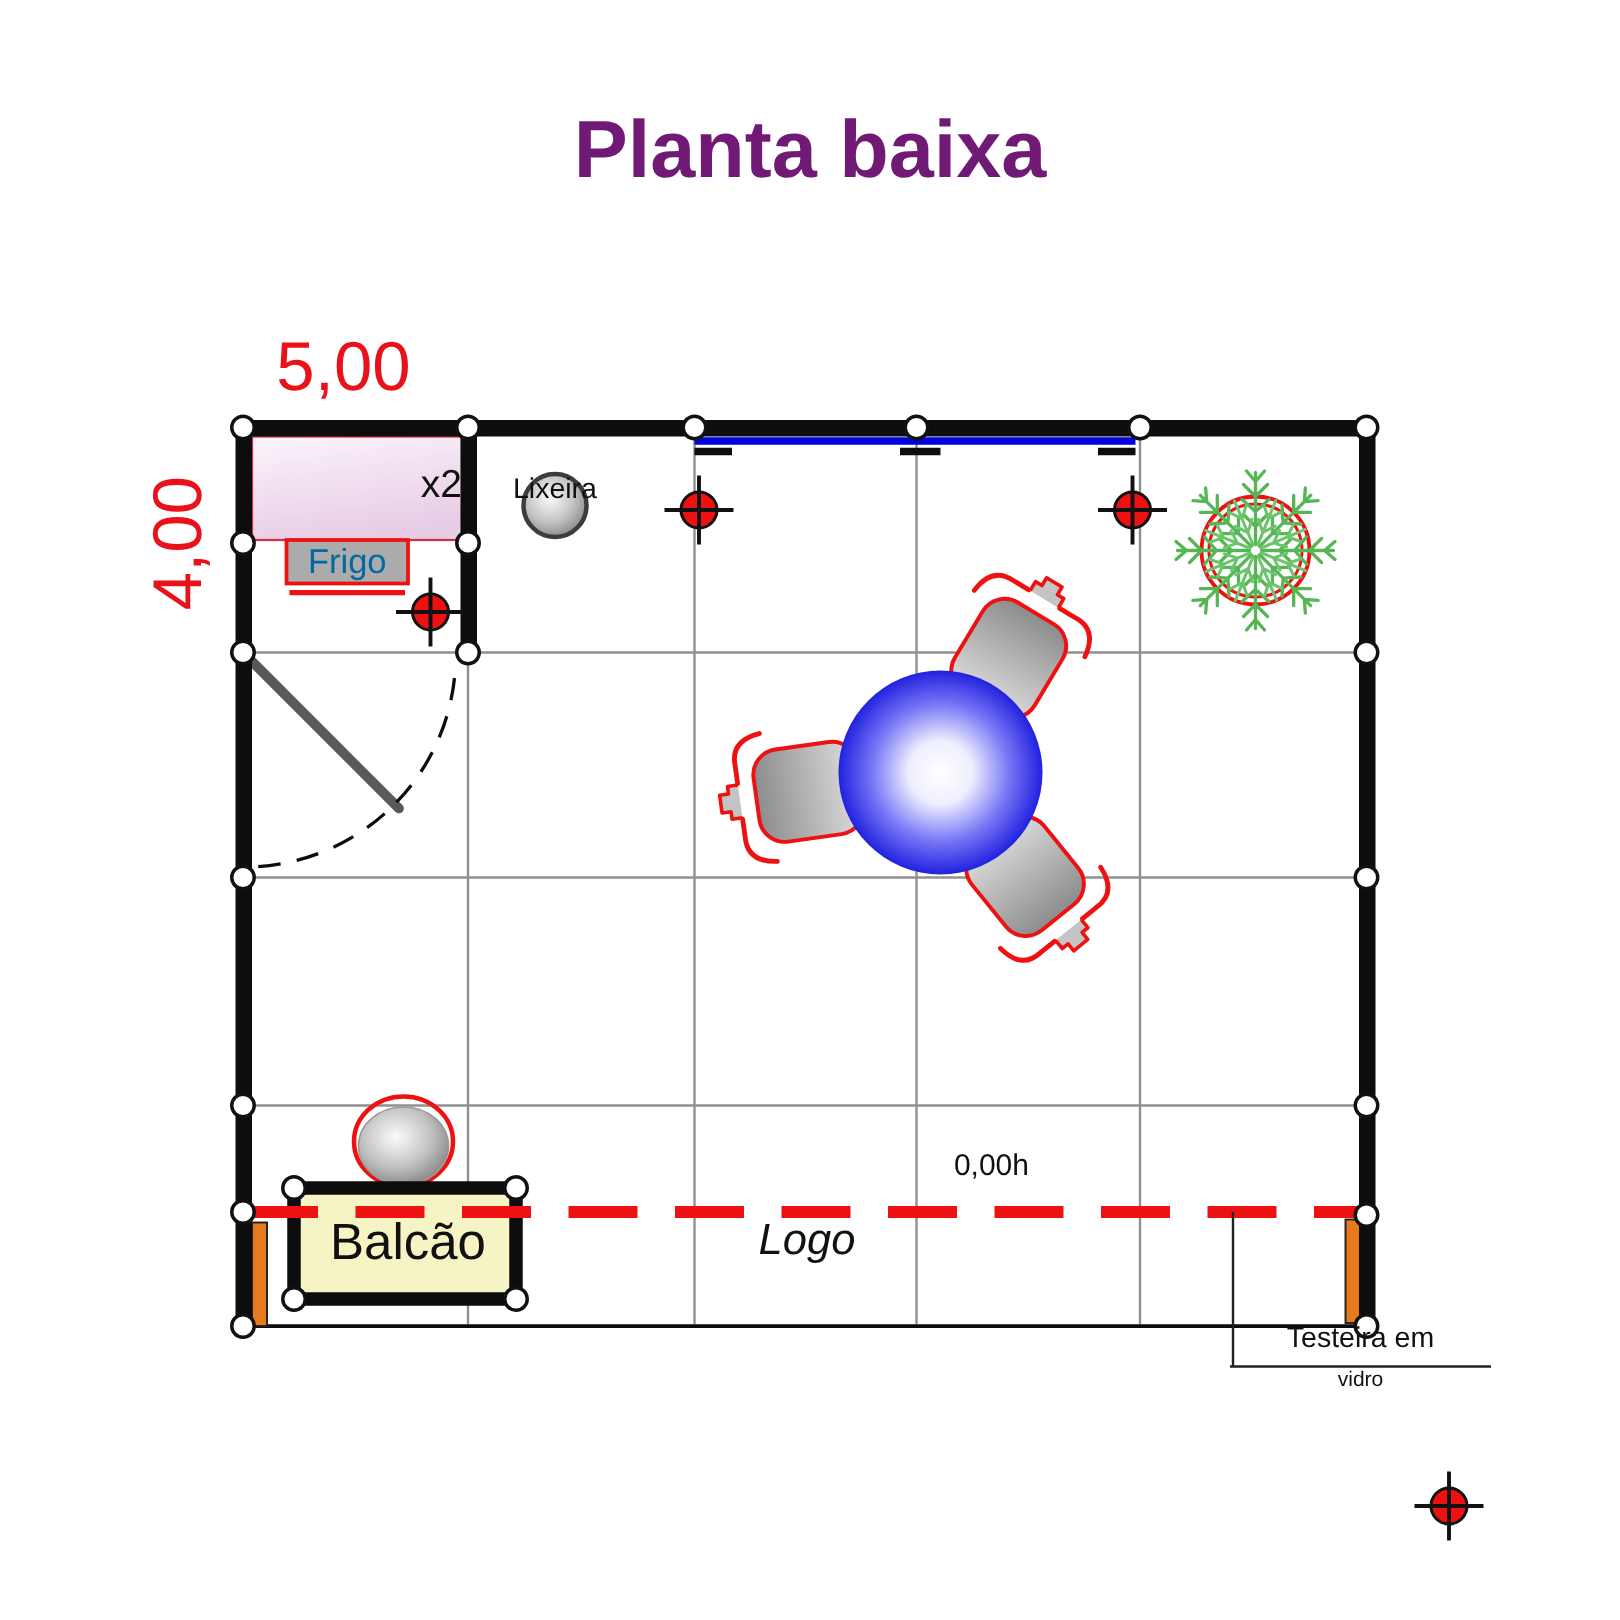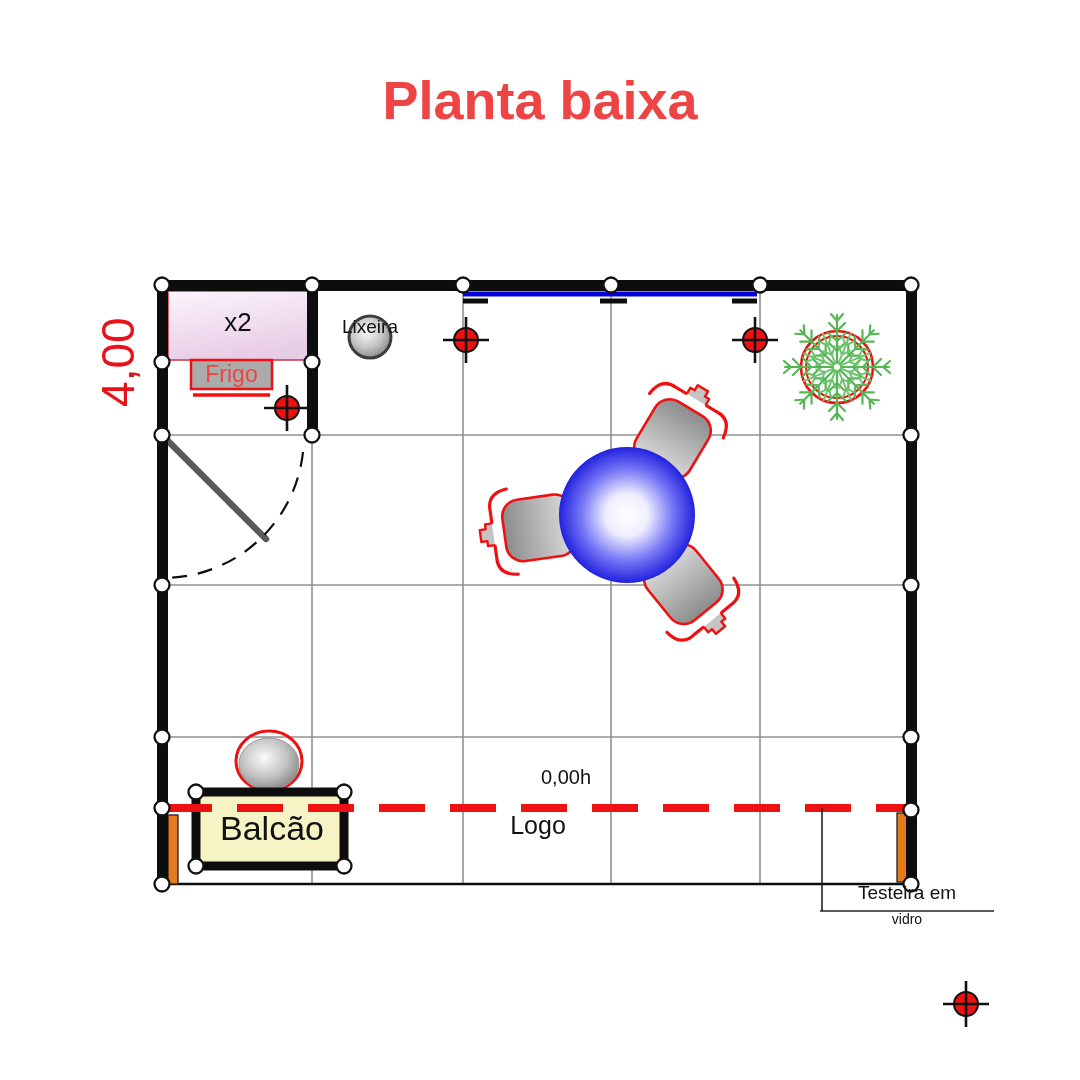--- a/index.html
+++ b/index.html
@@ -1,30 +1,30 @@
 <!DOCTYPE html>
 <html><head>
 <meta charset="utf-8">
 <style>
   html,body{margin:0;padding:0;background:#fff;}
   #stage{position:relative;width:1080px;height:1080px;background:#fff;overflow:hidden;
          font-family:"Liberation Sans", sans-serif;color:#111;}
   #plan-svg{position:absolute;left:0;top:0;}
   .lbl{position:absolute;line-height:1.05;white-space:nowrap;}
   .center{text-align:center;}
-  .title{left:0;top:72px;width:1080px;text-align:center;font-size:54px;font-weight:700;color:#ef4444;letter-spacing:0px;}
+  .title{left:0;top:72px;width:1080px;text-align:center;font-size:54px;font-weight:700;color:#701a75;letter-spacing:0px;}
   .dim{color:#e9121b;font-size:46px;font-weight:400;}
   .dim-w{left:149px;top:220px;width:160px;text-align:center;}
   .dim-h{left:38px;top:338px;width:160px;text-align:center;transform:rotate(-90deg);transform-origin:center;}
-  .x2{left:168px;top:309px;width:140px;font-size:26px;}
-  .frigo{left:191px;top:362px;width:81px;font-size:23px;color:#ef4444;}
+  .x2{left:168px;top:309px;width:140px;font-size:26px;text-align:right;}
+  .frigo{left:191px;top:362px;width:81px;font-size:23px;color:#0369a1;}
   .lixeira{left:326px;top:317px;width:88px;font-size:19px;}
   .carpete1{left:446px;top:741px;width:240px;font-size:20px;}
-  .carpete2{left:446px;top:767px;width:240px;font-size:20px;}
-  .logo{left:458px;top:812px;width:160px;font-size:25px;}
+  .carpete2{left:446px;top:767px;width:240px;font-size:20px;text-align:right;}
+  .logo{left:458px;top:812px;width:160px;font-size:29px;font-style:italic;}
   .balcao{left:200px;top:811px;width:144px;font-size:34px;}
   .test1{left:827px;top:883px;width:160px;font-size:19px;}
   .test2{left:827px;top:912px;width:160px;font-size:14px;}
   .legend-label{left:695px;top:989px;width:238px;text-align:right;font-size:25px;}
 </style>
 </head>
 <body>
 
 <div id="stage">
 
@@ -180,20 +180,21 @@
 
     <g stroke="#222" stroke-width="1.6">
       <line x1="822" y1="808" x2="822" y2="911"></line>
       <line x1="820" y1="911" x2="994" y2="911"></line>
     </g>
 
     <use href="#powerpoint" x="966" y="1004"></use>
   </svg>
 
   <div class="lbl title">Planta baixa</div>
+  <div class="lbl dim dim-w">5,00</div>
   <div class="lbl dim dim-h">4,00</div>
   <div class="lbl x2 center">x2</div>
   <div class="lbl frigo center">Frigo</div>
   <div class="lbl lixeira center">Lixeira</div>
   <div class="lbl carpete2 center">0,00h</div>
   <div class="lbl logo center">Logo</div>
   <div class="lbl balcao center">Balcão</div>
   <div class="lbl test1 center">Testeira em</div>
   <div class="lbl test2 center">vidro</div>
 </div>

